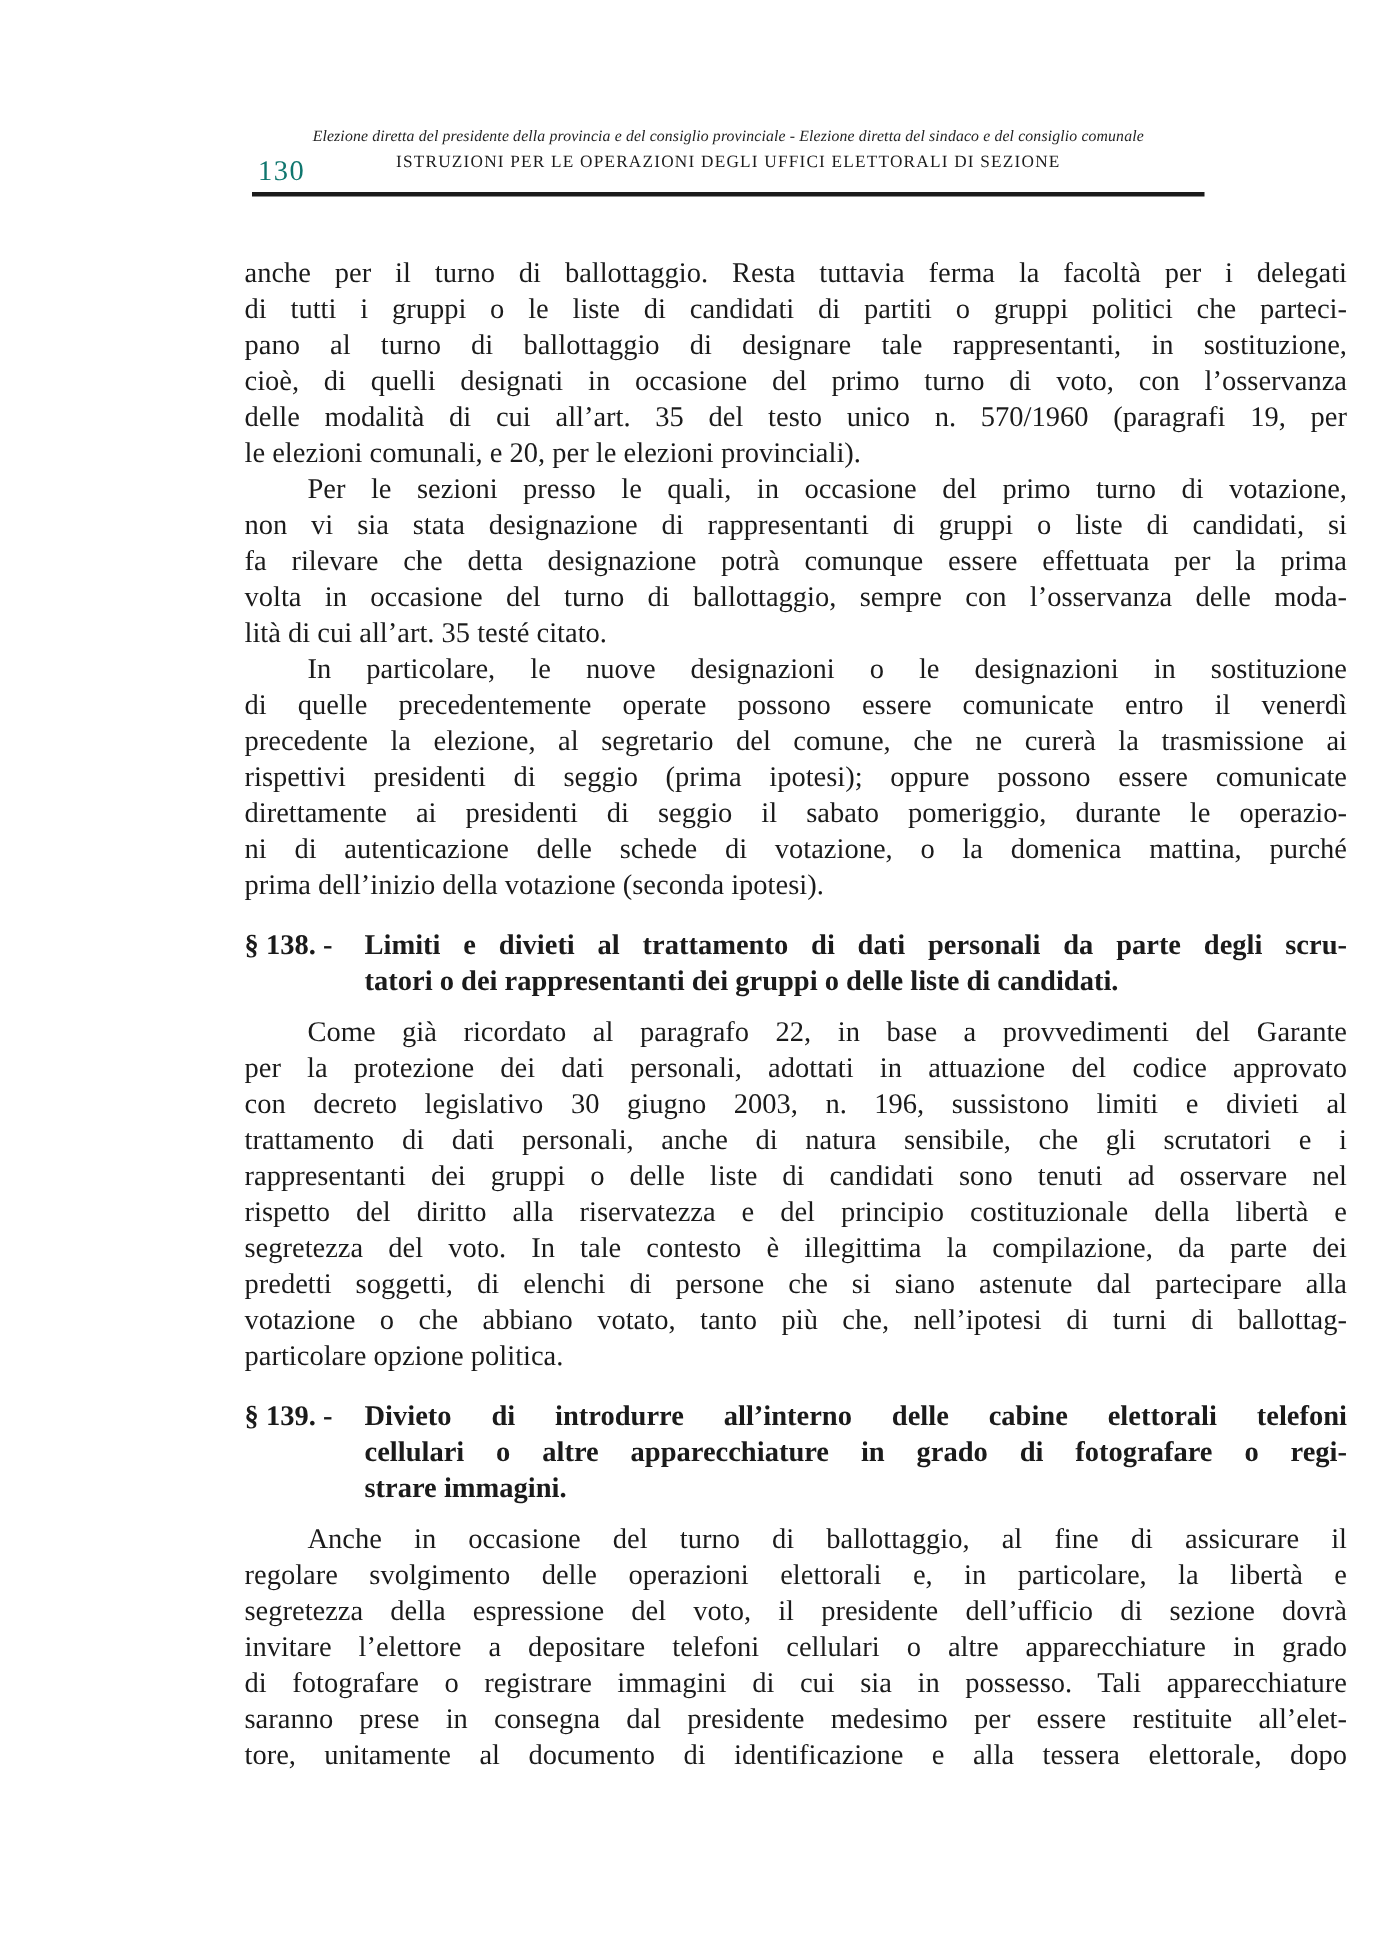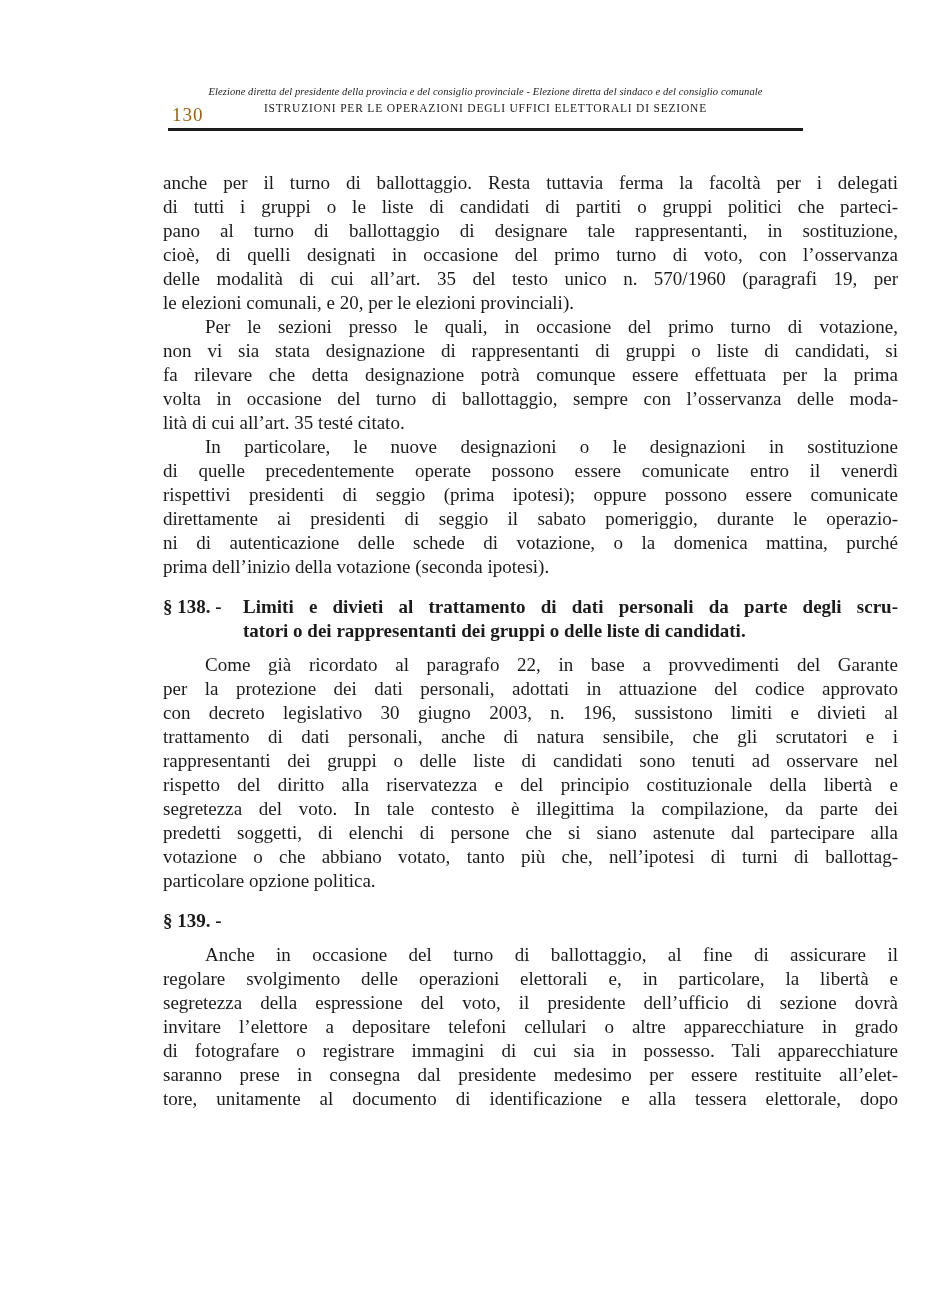--- a/index.html
+++ b/index.html
@@ -16,21 +16,21 @@
     text-align:center; font-style:italic; font-size:10.5px;
     letter-spacing:0.1px; color:#222;
   }
   .running-head-caps {
     position:absolute; left:168px; top:102px; width:635px;
     text-align:center; font-size:11.5px; letter-spacing:0.8px;
     color:#1b1b1b;
   }
   .page-number {
     position:absolute; left:172px; top:104px;
-    font-size:19px; letter-spacing:1px; color:#a16207;
+    font-size:19px; letter-spacing:1px; color:#0f766e;
   }
   .head-rule {
     position:absolute; left:168px; top:128px; width:635px; height:2.5px;
     background:#1b1b1b;
   }
   .body-text {
     position:absolute; left:163px; top:171px; width:735px;
     font-size:19px; line-height:24px;
     text-rendering:optimizeLegibility;
   }
@@ -43,20 +43,21 @@
   }
   .line.last {
     text-align-last:left;
     -moz-text-align-last:left;
   }
   .line.indented { text-indent:42px;font-family:Liberation Serif, serif; }
   .heading {
     display:flex;
     font-weight:bold;
     margin:16px 0 10px 0;
+    justify-content:flex-end;
   }
   .heading .marker { flex:0 0 80px; width:80px; }
   .heading .htext { flex:1 1 auto; }
 </style>
 </head>
 <body>
 
 <div class="page">
   <div class="running-head-italic">Elezione diretta del presidente della provincia e del consiglio provinciale - Elezione diretta del sindaco e del consiglio comunale</div>
   <div class="running-head-caps">ISTRUZIONI PER LE OPERAZIONI DEGLI UFFICI ELETTORALI DI SEZIONE</div>
@@ -74,20 +75,21 @@
       <div class="para">
         <div class="line indented">Per le sezioni presso le quali, in occasione del primo turno di votazione,</div>
         <div class="line">non vi sia stata designazione di rappresentanti di gruppi o liste di candidati, si</div>
         <div class="line">fa rilevare che detta designazione potrà comunque essere effettuata per la prima</div>
         <div class="line">volta in occasione del turno di ballottaggio, sempre con l’osservanza delle moda-</div>
         <div class="line last">lità di cui all’art. 35 testé citato.</div>
       </div>
       <div class="para">
         <div class="line indented">In particolare, le nuove designazioni o le designazioni in sostituzione</div>
         <div class="line">di quelle precedentemente operate possono essere comunicate entro il venerdì</div>
+        <div class="line">precedente la elezione, al segretario del comune, che ne curerà la trasmissione ai</div>
         <div class="line">rispettivi presidenti di seggio (prima ipotesi); oppure possono essere comunicate</div>
         <div class="line">direttamente ai presidenti di seggio il sabato pomeriggio, durante le operazio-</div>
         <div class="line">ni di autenticazione delle schede di votazione, o la domenica mattina, purché</div>
         <div class="line last">prima dell’inizio della votazione (seconda ipotesi).</div>
       </div>
       <div class="heading">
         <span class="marker">§ 138. -</span>
         <div class="htext">
           <div class="line">Limiti e divieti al trattamento di dati personali da parte degli scru-</div>
           <div class="line last">tatori o dei rappresentanti dei gruppi o delle liste di candidati.</div>
@@ -100,20 +102,25 @@
         <div class="line">trattamento di dati personali, anche di natura sensibile, che gli scrutatori e i</div>
         <div class="line">rappresentanti dei gruppi o delle liste di candidati sono tenuti ad osservare nel</div>
         <div class="line">rispetto del diritto alla riservatezza e del principio costituzionale della libertà e</div>
         <div class="line">segretezza del voto. In tale contesto è illegittima la compilazione, da parte dei</div>
         <div class="line">predetti soggetti, di elenchi di persone che si siano astenute dal partecipare alla</div>
         <div class="line">votazione o che abbiano votato, tanto più che, nell’ipotesi di turni di ballottag-</div>
         <div class="line last">particolare opzione politica.</div>
       </div>
       <div class="heading">
         <span class="marker">§ 139. -</span>
+        <div class="htext">
+          <div class="line">Divieto di introdurre all’interno delle cabine elettorali telefoni</div>
+          <div class="line">cellulari o altre apparecchiature in grado di fotografare o regi-</div>
+          <div class="line last">strare immagini.</div>
+        </div>
       </div>
       <div class="para">
         <div class="line indented">Anche in occasione del turno di ballottaggio, al fine di assicurare il</div>
         <div class="line">regolare svolgimento delle operazioni elettorali e, in particolare, la libertà e</div>
         <div class="line">segretezza della espressione del voto, il presidente dell’ufficio di sezione dovrà</div>
         <div class="line">invitare l’elettore a depositare telefoni cellulari o altre apparecchiature in grado</div>
         <div class="line">di fotografare o registrare immagini di cui sia in possesso. Tali apparecchiature</div>
         <div class="line">saranno prese in consegna dal presidente medesimo per essere restituite all’elet-</div>
         <div class="line">tore, unitamente al documento di identificazione e alla tessera elettorale, dopo</div>
       </div>

